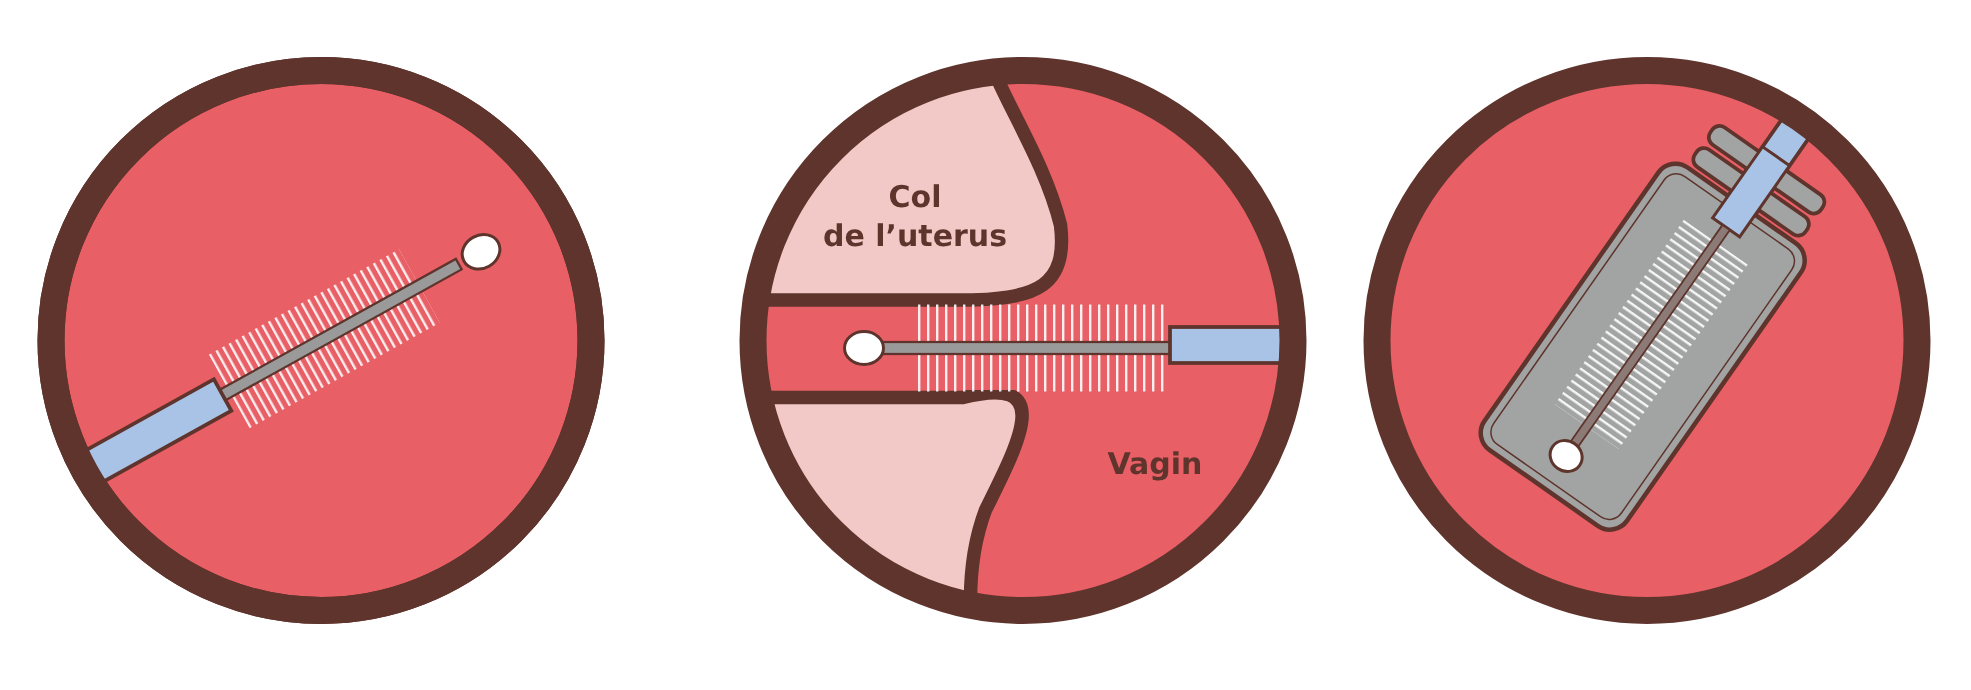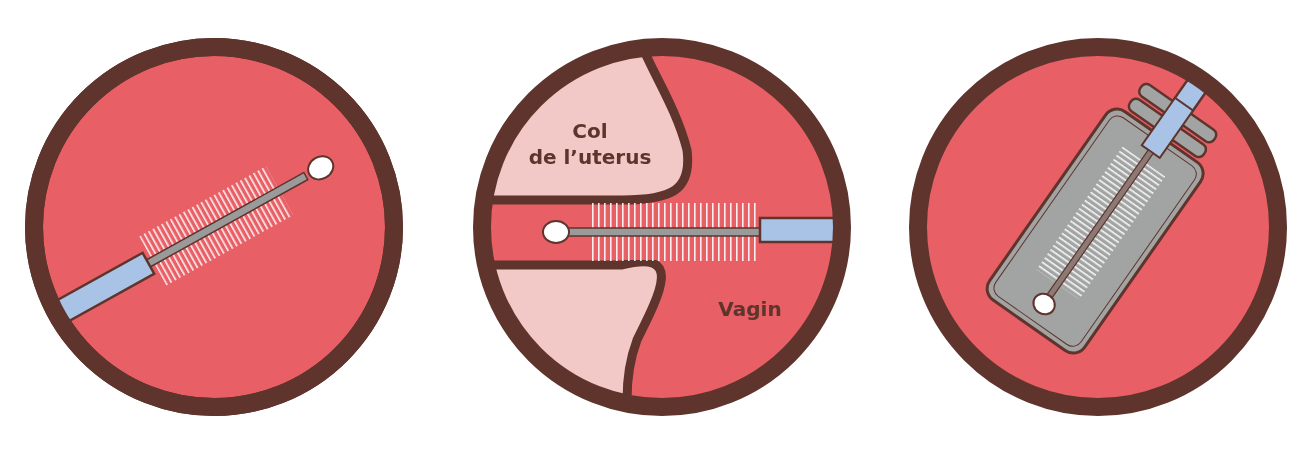--- a/index.html
+++ b/index.html
@@ -31,21 +31,21 @@
 
         <ellipse cx="122" cy="0" rx="13" ry="11" fill="#ffffff" stroke="#5e342c" stroke-width="2"></ellipse>
 
         <rect x="-240" y="-12" width="165" height="24" fill="#a9c3e6" stroke="#5e342c" stroke-width="2.5"></rect>
       </g>
     </g>
     <circle cx="214" cy="227" r="180" fill="none" stroke="#5e342c" stroke-width="18"></circle>
   </svg>
 </div>
 
-<div class="panel" style="left:442px;">
+<div class="panel" style="left:462px;">
   <svg width="438" height="460" viewBox="0 0 438 460">
     <defs>
       <clipPath id="c2">
           <circle cx="220" cy="227" r="179"></circle>
         </clipPath>
       <pattern id="bristle2" width="6" height="10" patternUnits="userSpaceOnUse">
         <rect x="0" y="0" width="1.6" height="10" fill="#ffffff"></rect>
       </pattern>
     </defs>
     <circle cx="220" cy="227" r="180" fill="#e85f66"></circle>

